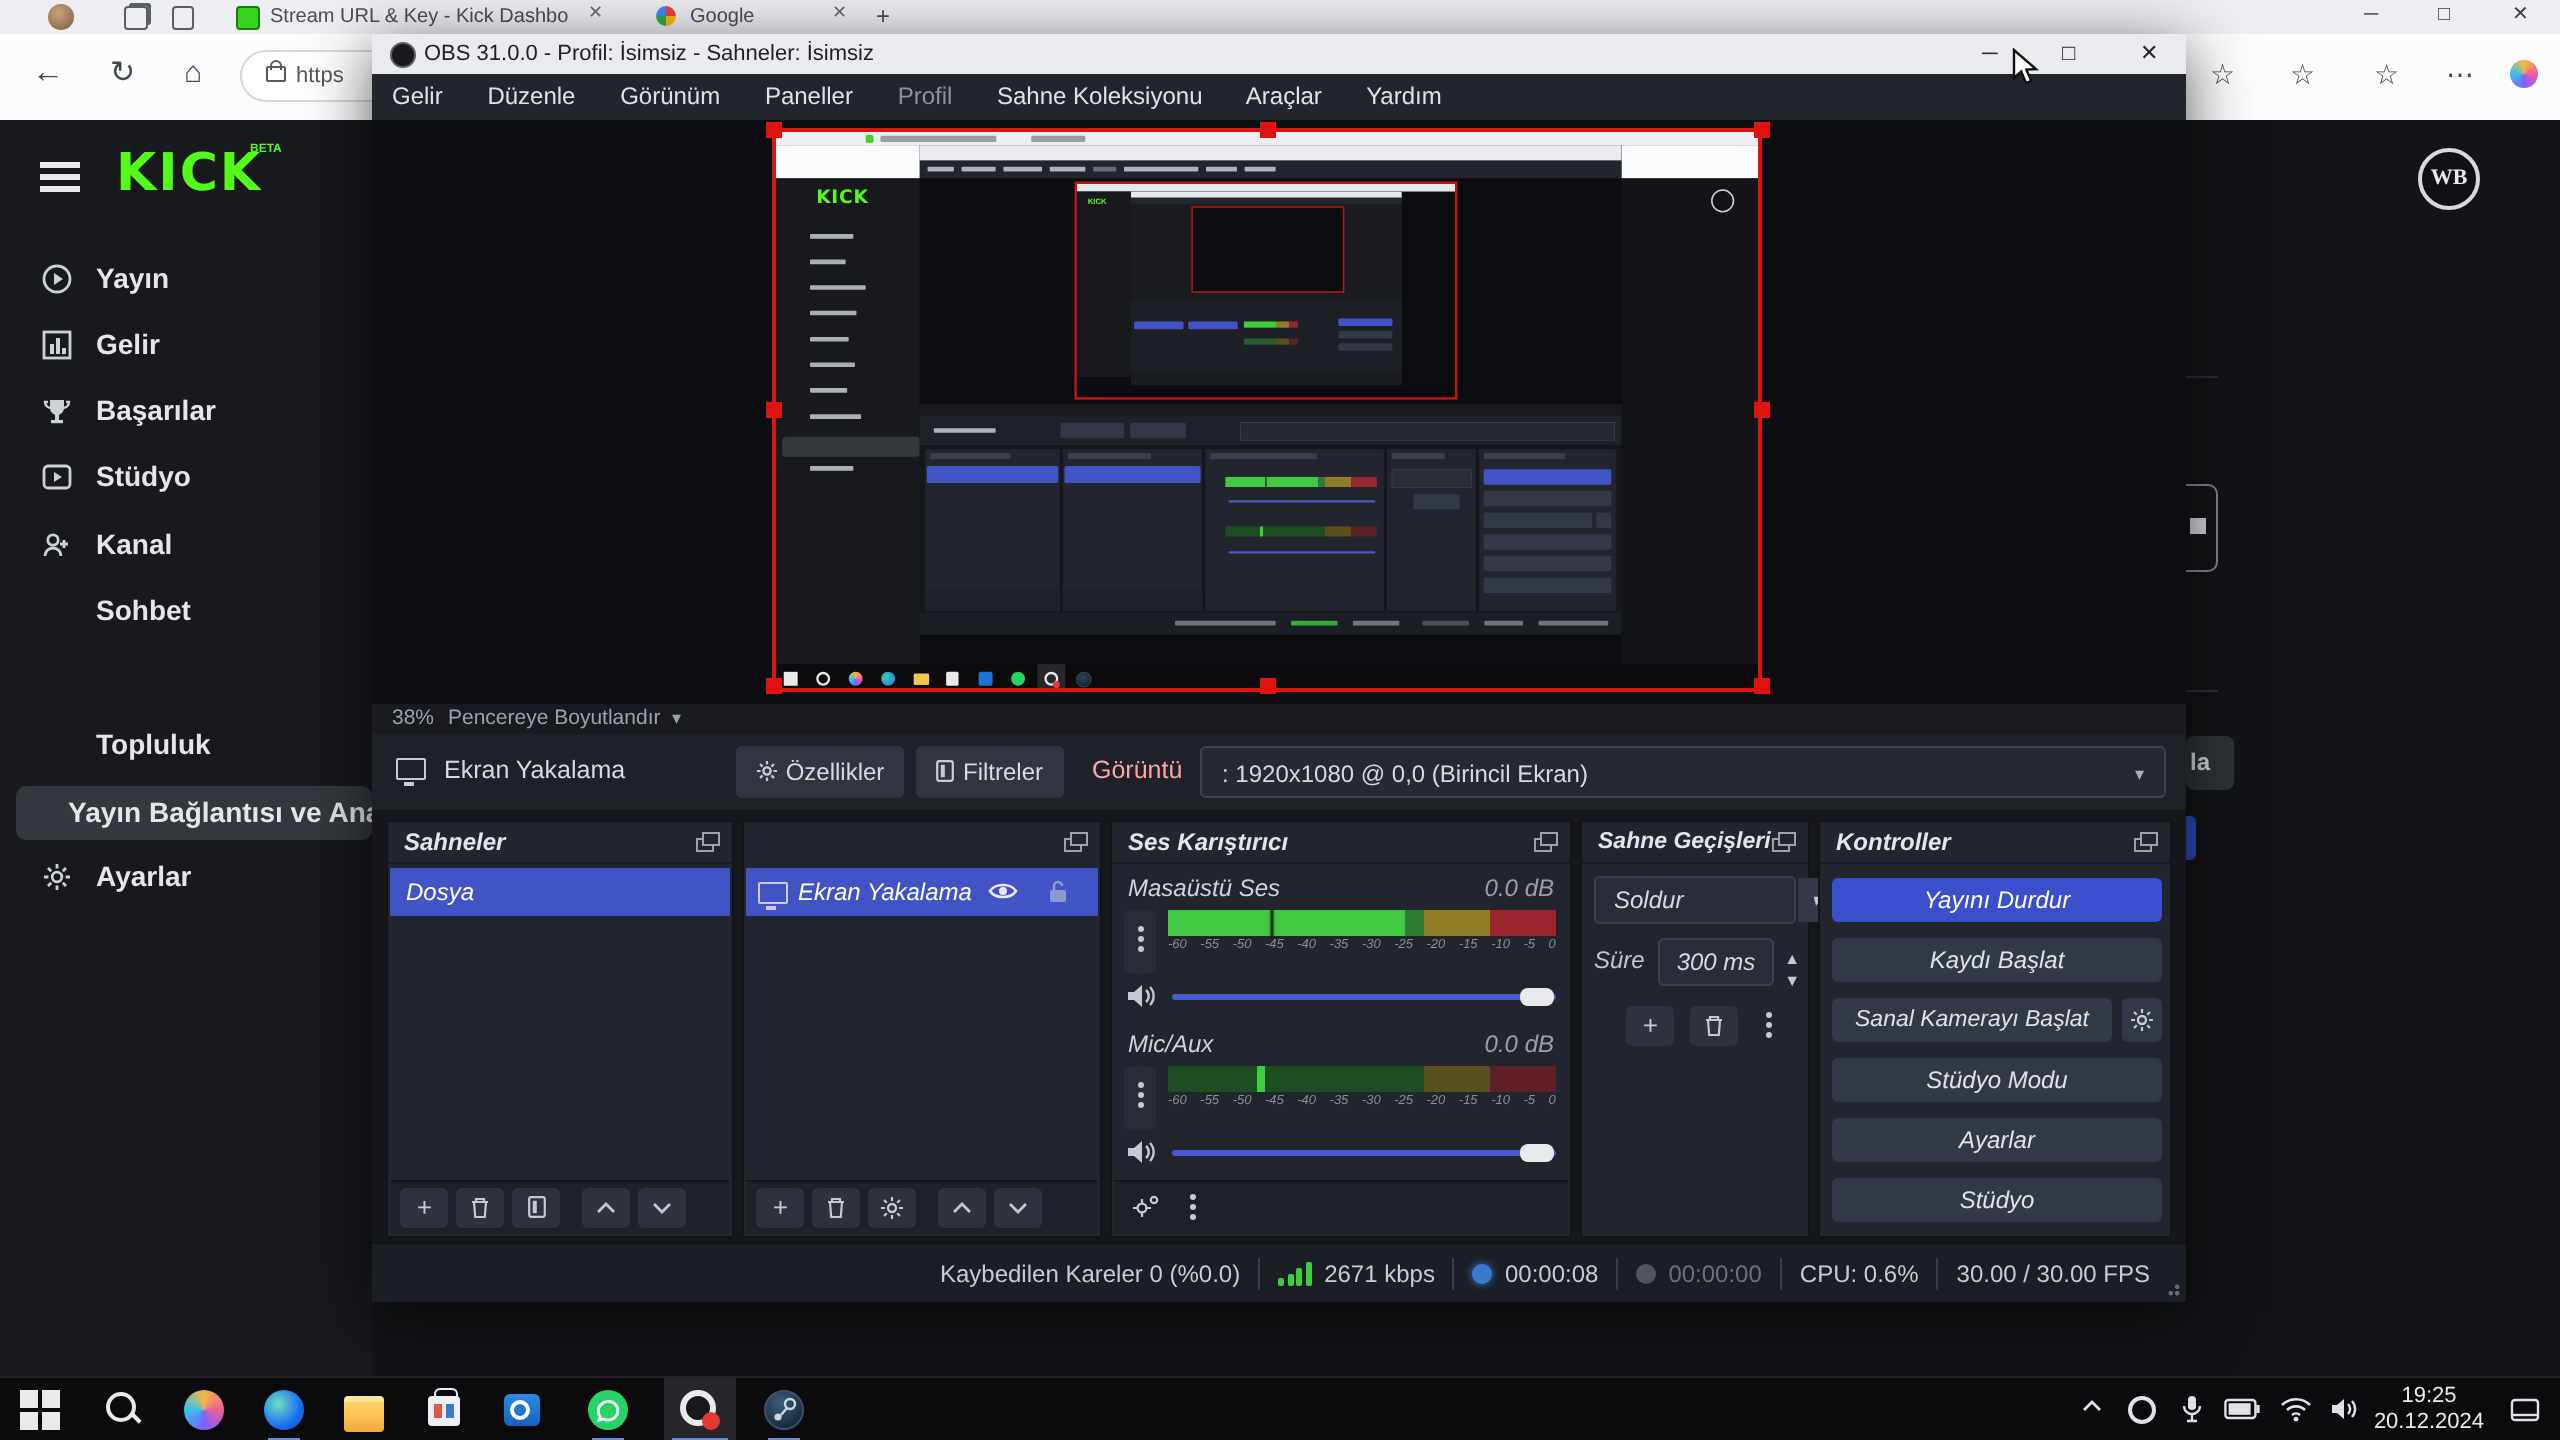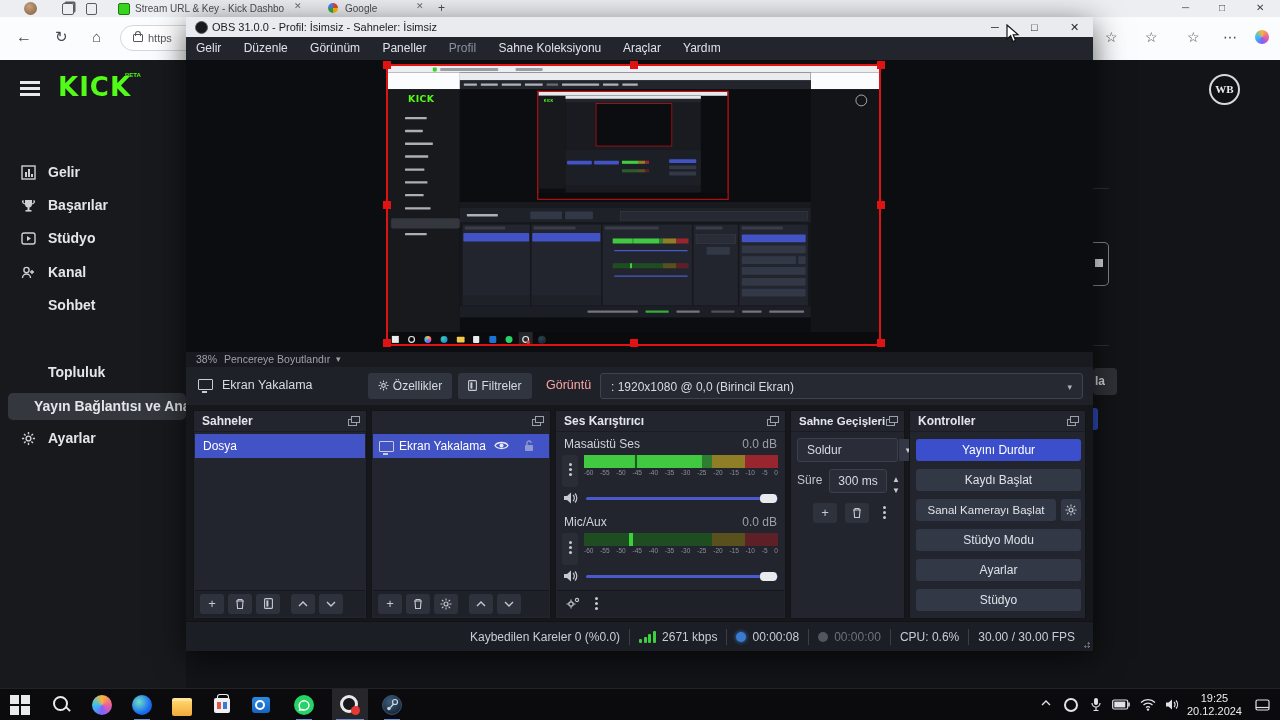--- a/index.html
+++ b/index.html
@@ -55,21 +55,21 @@
   .mblue{background:#4254c5;border-radius:2px;}
   .mgray{background:#333846;border-radius:2px;}
   
   .zoomrow{left:0;top:335px;width:907px;height:15px;background:#181a1f;font-size:10.5px;color:#9ca1ad;line-height:15px;}
   .srcrow{left:0;top:350px;width:907px;height:38px;background:#1e2128;font-size:12.5px;color:#d7dae2;}
   .srcbtn{height:26px;background:#31353f;border-radius:3px;font-size:12px;color:#d7dae2;line-height:26px;text-align:center;}
   .dropdown{height:26px;background:#262932;border:1px solid #3f434e;border-radius:3px;font-size:12px;color:#d7dae2;line-height:26px;}
   .mon{width:13px;height:9px;border:1.5px solid #c9ccd4;border-radius:1px;position:relative;display:inline-block;}
   .mon:after{content:"";position:absolute;left:3px;bottom:-4px;width:5px;height:2px;background:#c9ccd4;}
   
-  .docks{left:0;top:388px;width:907px;height:216px;background:#15171b;}
+  .docks{left:0;top:388px;width:907px;height:216px;background:#15171b;font-style:italic;}
   .panel{position:absolute;top:5px;height:209px;background:#22252e;border:1px solid #121419;box-sizing:border-box;}
   .phead{position:absolute;left:0;top:0;right:0;height:21px;border-bottom:1px solid #1a1c22;
          font-size:12px;font-weight:bold;color:#e3e5ea;line-height:21px;padding-left:8px;box-sizing:border-box;}
   .popout{position:absolute;right:6px;top:5px;width:12px;height:10px;}
   .popout i{position:absolute;border:1.2px solid #9da1ac;display:block;}
   .popout i:nth-child(1){left:0;bottom:0;width:7px;height:5px;}
   .popout i:nth-child(2){right:0;top:0;width:7px;height:5px;background:#22252e;}
   .prow{position:absolute;left:1px;right:1px;height:24px;font-size:12px;line-height:24px;color:#fff;}
   .sel{background:#4254c5;}
   .ptoolbar{position:absolute;left:1px;right:1px;bottom:1px;height:26px;background:#1e2127;border-top:1px solid #15171c;}
@@ -157,20 +157,29 @@
     <span class="abs bt-ic" style="left:94px;top:0;">☆</span>
     <span class="abs bt-ic" style="left:130px;top:0;">⋯</span>
     <div class="abs copilot" style="left:162px;top:13px;"></div>
   </div>
 
   <div class="abs kick-side">
     <div class="abs burger" style="left:20px;top:21px;"></div>
     <span class="abs kick-logo" style="left:58px;top:12px;">KICK</span>
     <span class="abs kick-beta" style="left:125px;top:12px;">BETA</span>
 
+    <div class="abs kitem" style="top:66px;">
+      <span class="ic">
+          <svg width="17" height="17" viewBox="0 0 17 17">
+            <circle cx="8.5" cy="8.5" r="6.5" fill="none" stroke="#cdd0d4" stroke-width="1.4"></circle>
+            <path d="M7 5.5 L11.5 8.5 L7 11.5 Z" fill="#cdd0d4"></path>
+          </svg>
+        </span>
+      <span class="lbl">Yayın</span>
+    </div>
     <div class="abs kitem" style="top:99px;">
       <span class="ic">
           <svg width="17" height="17" viewBox="0 0 17 17">
             <rect x="2" y="2" width="13" height="13" fill="none" stroke="#cdd0d4" stroke-width="1.4"></rect>
             <rect x="5" y="8" width="2" height="5" fill="#cdd0d4"></rect>
             <rect x="8" y="5" width="2" height="8" fill="#cdd0d4"></rect>
             <rect x="11" y="10" width="2" height="3" fill="#cdd0d4"></rect>
           </svg>
         </span>
       <span class="lbl">Gelir</span>

